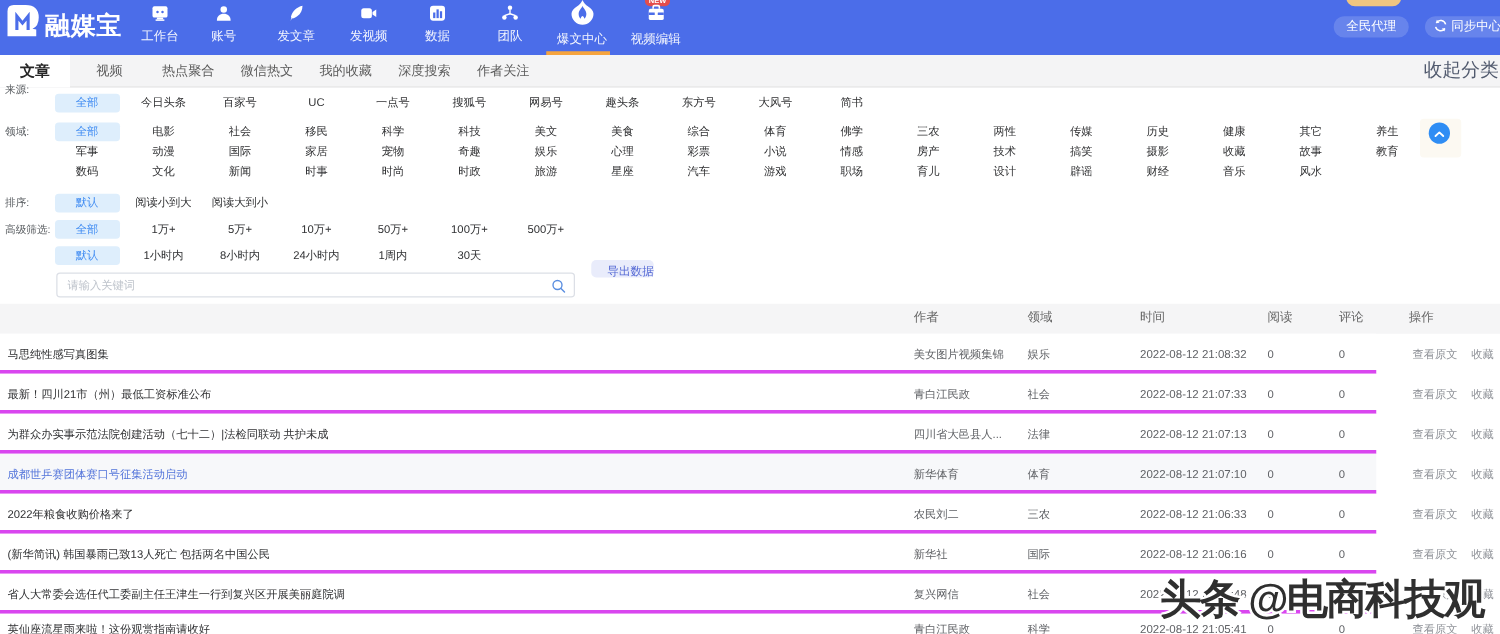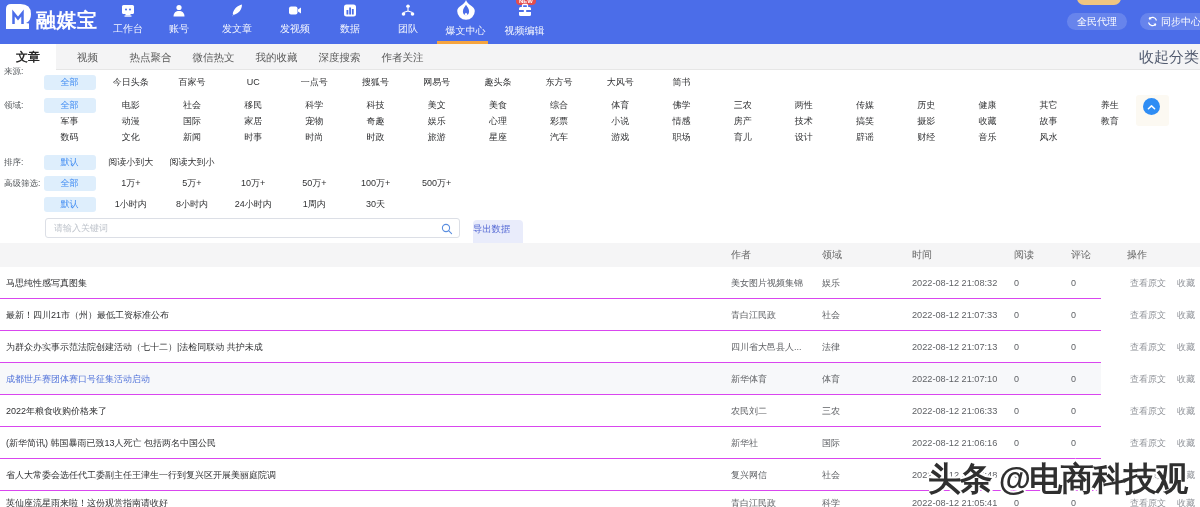--- a/index.html
+++ b/index.html
@@ -31,25 +31,25 @@
 .fcell { display:inline-block; width:61.2px; height:15px; line-height:15px; text-align:center; font-size:9px; color:#303133; vertical-align:top; }
 .fcell .chip { display:inline-block; width:52px; height:15px; line-height:15px; background:#deeefc; color:#3d8af2; border-radius:3px; }
 .collapsetint { position:absolute; left:1136px; top:95px; width:33px; height:31px; background:#fcf9f2; border-radius:3px; }
 .collapsebtn { position:absolute; left:1143px; top:98px; width:17px; height:17px; border-radius:50%; background:#2f8df4; }
 .collapsebtn svg { position:absolute; left:3px; top:3.5px; }
 
 
 .searchbox { position:absolute; left:45px; top:218px; width:415px; height:20px; border:1px solid #dcdfe6; border-radius:3px; background:#fff; }
 .searchbox .ph { position:absolute; left:8px; top:0; line-height:19px; font-size:9px; color:#bfc4cc; }
 .searchbox svg { position:absolute; right:6px; top:4px; }
-.exportbtn { position:absolute; left:473px; top:220px; width:50px; height:30px; background:#e9ecfb; border-radius:4px; color:#5468d4; font-size:9.3px; line-height:18px; text-align:left; }
+.exportbtn { position:absolute; left:473px; top:208px; width:50px; height:14px; background:#e9ecfb; border-radius:4px; color:#5468d4; font-size:9.3px; line-height:18px; text-align:right; }
 
 
 .thead { position:absolute; left:0; top:243px; width:1200px; height:24px; background:#f5f5f6; }
-.trow { position:absolute; left:0; width:1101px; height:32px; border-bottom:1px solid #d946ef; background:#fff; }
+.trow { position:absolute; left:0; width:1101px; height:32px; border-bottom:3px solid #d946ef; background:#fff; }
 .trow.alt { background:#f7f8fa; }
 .trow.last .tc { line-height:25px; }
 .tc { position:absolute; top:0; height:100%; line-height:32px; font-size:9px; color:#606266; white-space:nowrap; overflow:hidden; }
 .thead .tc { line-height:24px; font-size:10px; color:#666; }
 .c-title { left:6px;  width:717px; color:#303133; }
 .c-author{ left:731px; width:85px; }
 .c-field { left:822px; width:85px; }
 .c-time  { left:912px; width:100px; font-size:9.2px; }
 .c-read  { left:1014px; width:50px; }
 .c-cmt   { left:1071px; width:50px; }

